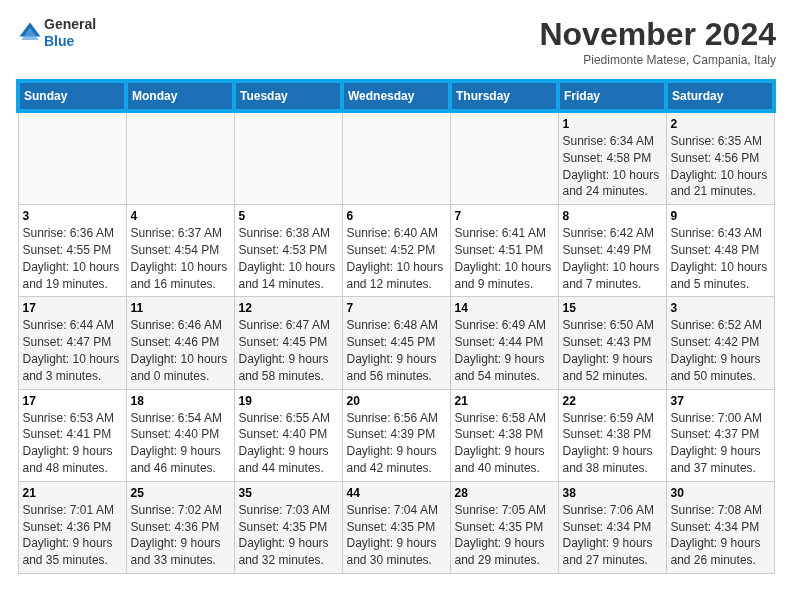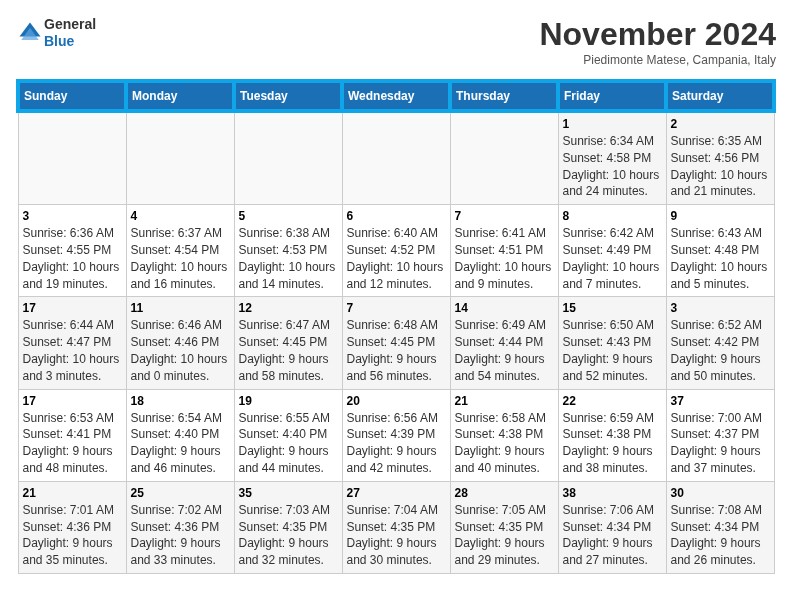--- a/index.html
+++ b/index.html
@@ -231,21 +231,21 @@
         </td>
         <td>
           <span class="day-number">25</span>
           <div class="day-info">Sunrise: 7:02 AM<br>Sunset: 4:36 PM<br>Daylight: 9 hours and 33 minutes.</div>
         </td>
         <td>
           <span class="day-number">35</span>
           <div class="day-info">Sunrise: 7:03 AM<br>Sunset: 4:35 PM<br>Daylight: 9 hours and 32 minutes.</div>
         </td>
         <td>
-          <span class="day-number">27</span>
+          <span class="day-number">44</span>
           <div class="day-info">Sunrise: 7:04 AM<br>Sunset: 4:35 PM<br>Daylight: 9 hours and 30 minutes.</div>
         </td>
         <td>
           <span class="day-number">28</span>
           <div class="day-info">Sunrise: 7:05 AM<br>Sunset: 4:35 PM<br>Daylight: 9 hours and 29 minutes.</div>
         </td>
         <td>
           <span class="day-number">38</span>
           <div class="day-info">Sunrise: 7:06 AM<br>Sunset: 4:34 PM<br>Daylight: 9 hours and 27 minutes.</div>
         </td>

